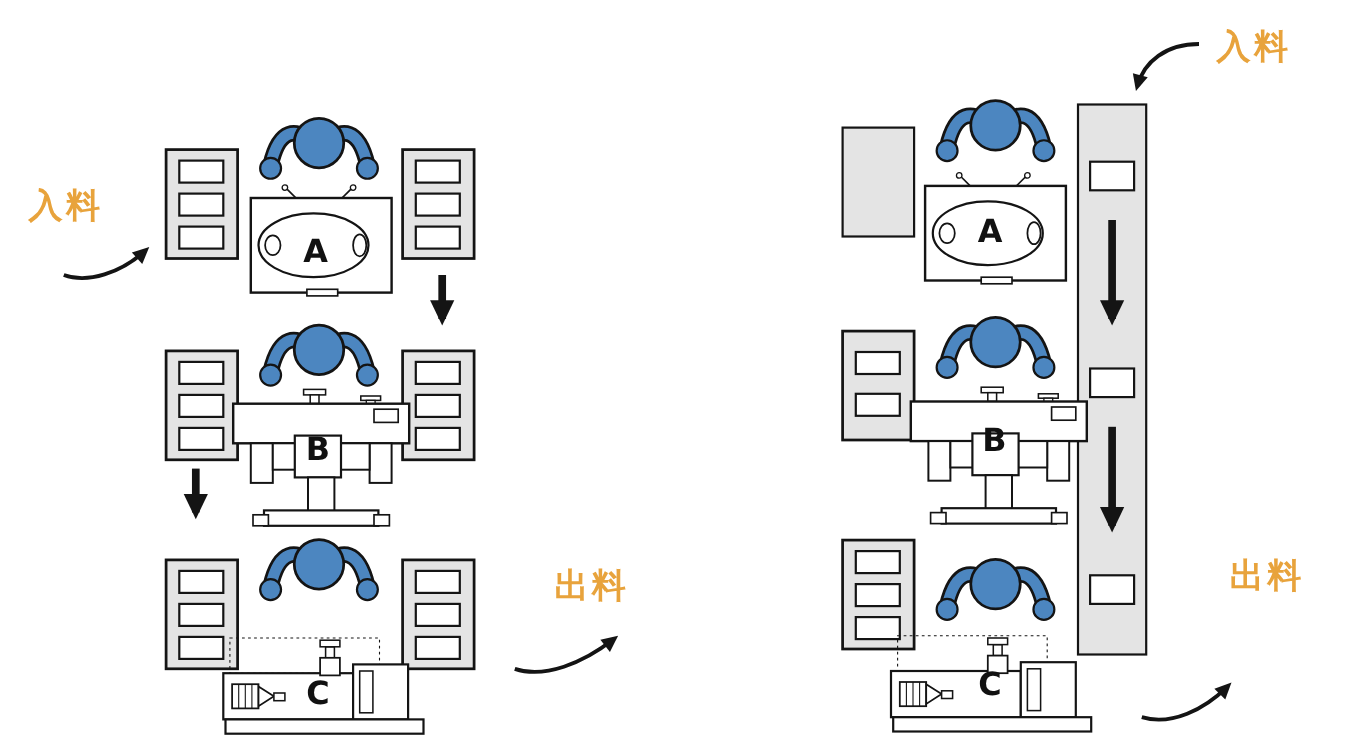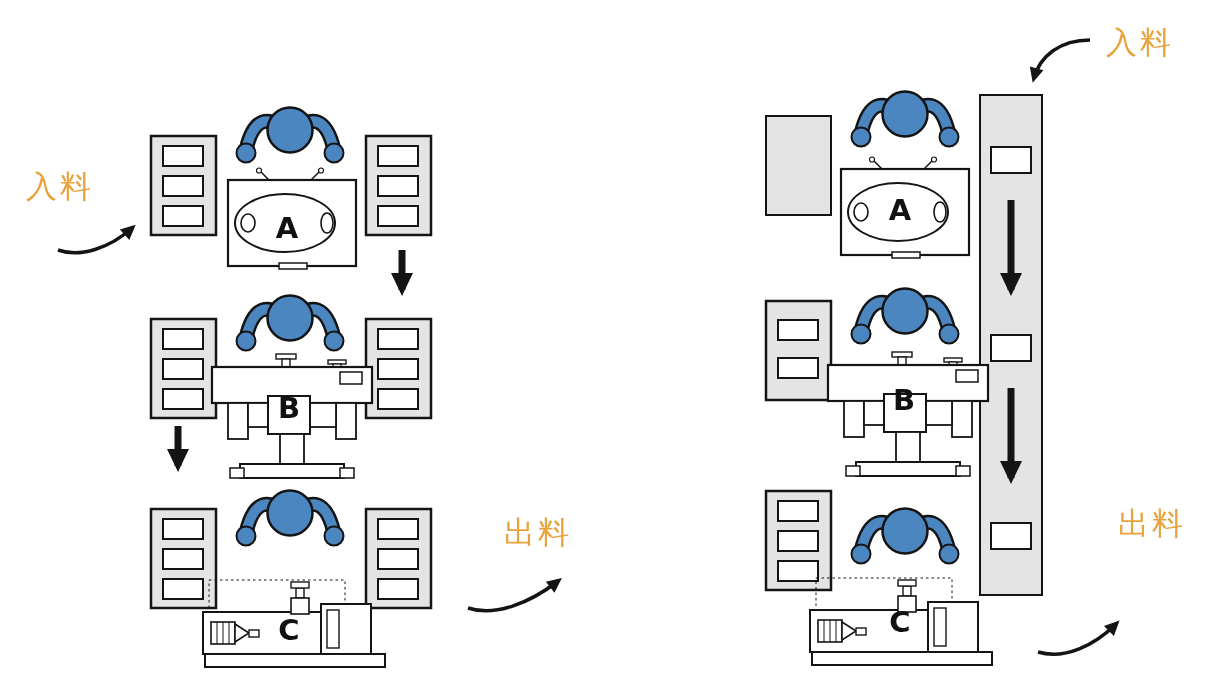--- a/index.html
+++ b/index.html
@@ -8,21 +8,21 @@
     --rack-fill:#E4E4E4;
     --outline-color:#141414;
   }
   html,body{margin:0;padding:0;background:#fff;}
   .canvas{
     position:relative;width:1224px;height:685px;background:#ffffff;
     overflow:hidden;font-family:"DejaVu Sans",sans-serif;
   }
   .scene{position:absolute;left:0;top:0;}
   .flow-label{
-    position:absolute;color:var(--accent-orange);font-weight:normal;
+    position:absolute;color:var(--accent-orange);font-weight:bold;
     font-size:31px;letter-spacing:3px;white-space:nowrap;
     font-family:"DejaVu Sans",sans-serif;
   }
   .station-label{
     position:absolute;color:#111;font-weight:bold;font-size:29px;
     transform:translate(-50%,-50%);font-family:"DejaVu Sans",sans-serif;
   }
 </style>
 </head>
 <body>

